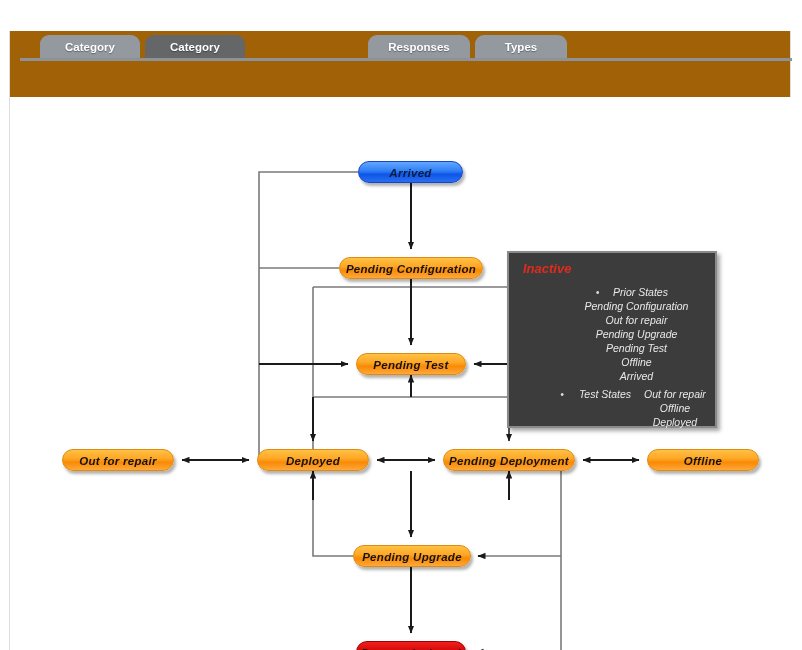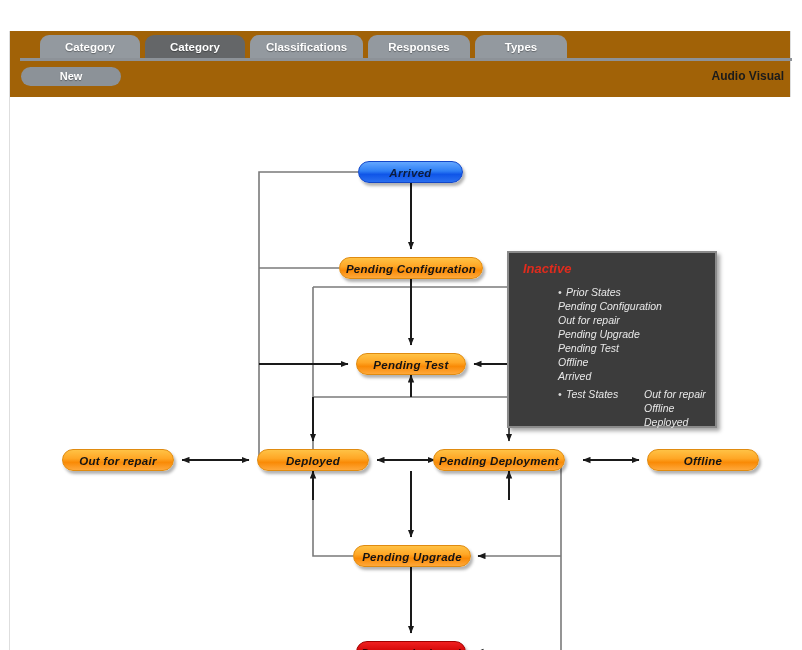--- a/index.html
+++ b/index.html
@@ -151,20 +151,21 @@
   .tooltip {
     position: absolute;
     left: 497px; top: 154px;
     width: 210px; height: 177px;
     background: #3c3c3c;
     border: 2px solid #8a8a8a;
     box-shadow: 3px 3px 4px rgba(0,0,0,.35);
     box-sizing: border-box;
     z-index: 30;
     padding: 8px 0 0 8px;
+    text-align: center;
   }
   .tooltip .tt-title {
     position: absolute;
     left: 14px; top: 8px;
     font-size: 13px;
     font-weight: bold;
     color: #e02b1d;
   }
   .tt-section {
     position: absolute;
@@ -192,30 +193,25 @@
 <body>
 
 <div id="app">
 
 
   <div class="page">
 
     <div class="tabstrip" id="tabstrip">
         <div class="tab" style="left: 30px; width: 100px;">Category</div>
         <div class="tab active" style="left: 135px; width: 100px;">Category</div>
-        <div class="tab" style="left: 240px; width: 113px;">Classifications</div>
         <div class="tab" style="left: 465px; width: 92px;">Types</div>
         <div class="tab" style="left: 358px; width: 102px;">Responses</div>
       </div>
     <div class="tabstrip-rule"></div>
 
-    <div class="toolbar">
-      <div class="btn-new">New</div>
-      <div class="category-label">Audio Visual</div>
-    </div>
 
     <div class="canvas">
 
       <svg width="782" height="553">
         <defs>
           <marker id="ah-dark" markerWidth="9" markerHeight="9" refX="7.5" refY="3.2" orient="auto" markerUnits="userSpaceOnUse">
             <path d="M0,0 L8,3.2 L0,6.4 z" fill="#1a1a1a"></path>
           </marker>
           <marker id="ah-gray" markerWidth="9" markerHeight="9" refX="7.5" refY="3.2" orient="auto" markerUnits="userSpaceOnUse">
             <path d="M0,0 L8,3.2 L0,6.4 z" fill="#3d3d3d"></path>
@@ -281,21 +277,21 @@
           <path d="M499,300 L499,344" marker-end="url(#ah-dark)" stroke="#555"></path>
         </g>
       </svg>
 
       <div id="nodes">
           <div class="node blue" style="left: 348px; top: 64px; width: 105px;">Arrived</div>
           <div class="node orange" style="left: 329px; top: 160px; width: 144px;">Pending Configuration</div>
           <div class="node orange" style="left: 346px; top: 256px; width: 110px;">Pending Test</div>
           <div class="node orange" style="left: 52px; top: 352px; width: 112px;">Out for repair</div>
           <div class="node orange" style="left: 247px; top: 352px; width: 112px;">Deployed</div>
-          <div class="node orange" style="left: 423px; top: 352px; width: 132px;">Pending Deployment</div>
+          <div class="node orange" style="left: 433px; top: 352px; width: 132px;">Pending Deployment</div>
           <div class="node orange" style="left: 637px; top: 352px; width: 112px;">Offline</div>
           <div class="node orange" style="left: 343px; top: 448px; width: 118px;">Pending Upgrade</div>
           <div class="node red" style="left: 346px; top: 544px; width: 110px;">Decommissioned</div>
         </div>
 
       <div class="tooltip">
         <div class="tt-title">Inactive</div>
         <div id="tt-sections">
             <div class="tt-section" style="top: 32px;"><span class="tt-bullet">•</span><span class="tt-label">Prior States</span><span class="tt-values"><div>Pending Configuration</div><div>Out for repair</div><div>Pending Upgrade</div><div>Pending Test</div><div>Offline</div><div>Arrived</div></span></div>
             <div class="tt-section" style="top: 134px;"><span class="tt-bullet">•</span><span class="tt-label">Test States</span><span class="tt-values"><div>Out for repair</div><div>Offline</div><div>Deployed</div></span></div>

